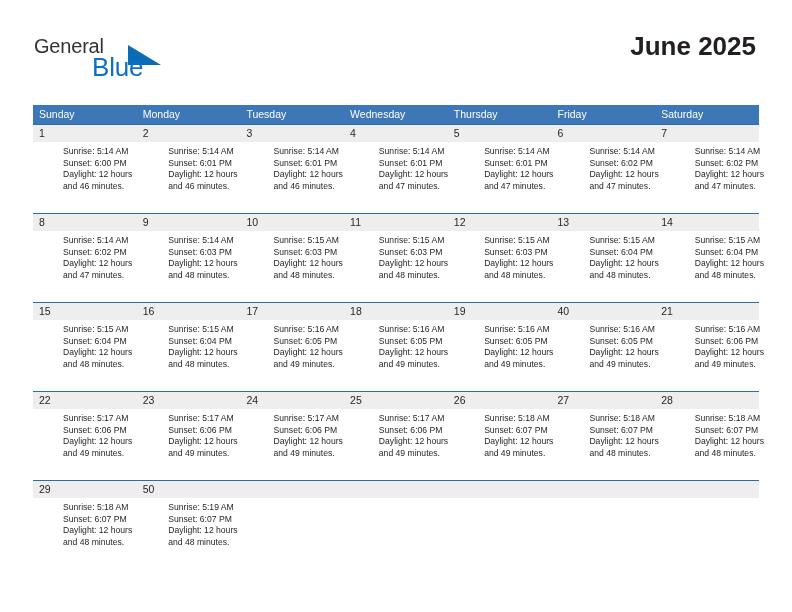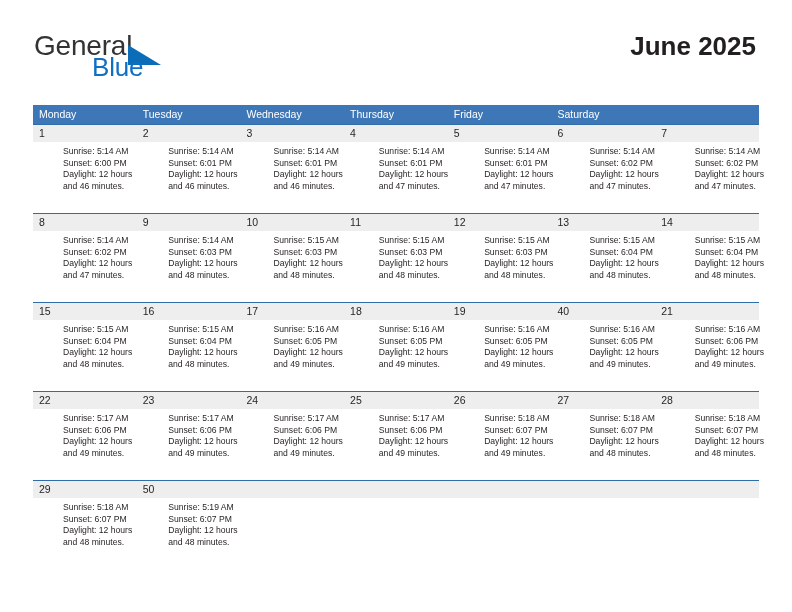--- a/index.html
+++ b/index.html
@@ -33,21 +33,21 @@
     position: absolute;
     left: 34px;
     top: 33px;
     width: 150px;
     height: 52px;
   }
   .logo-general {
     position: absolute;
     left: 0;
     top: 0;
-    font-size: 28px;
+    font-size: 20px;
     line-height: 26px;
     color: #333333;
     letter-spacing: -0.2px;
     font-family: "Liberation Sans", sans-serif;
   }
   .logo-blue {
     position: absolute;
     left: 58px;
     top: 21px;
     font-size: 26px;
@@ -177,20 +177,21 @@
       <span class="logo-triangle"></span>
       <span class="logo-blue">Blue</span>
     </div>
 
     <div class="title">June 2025</div>
   </div>
 
   <div class="calendar">
 
     <div class="cal-header">
+      <div class="hcell">Sunday</div>
       <div class="hcell">Monday</div>
       <div class="hcell">Tuesday</div>
       <div class="hcell">Wednesday</div>
       <div class="hcell">Thursday</div>
       <div class="hcell">Friday</div>
       <div class="hcell">Saturday</div>
     </div>
 
     <div class="week">
       <div class="week-daynums">

